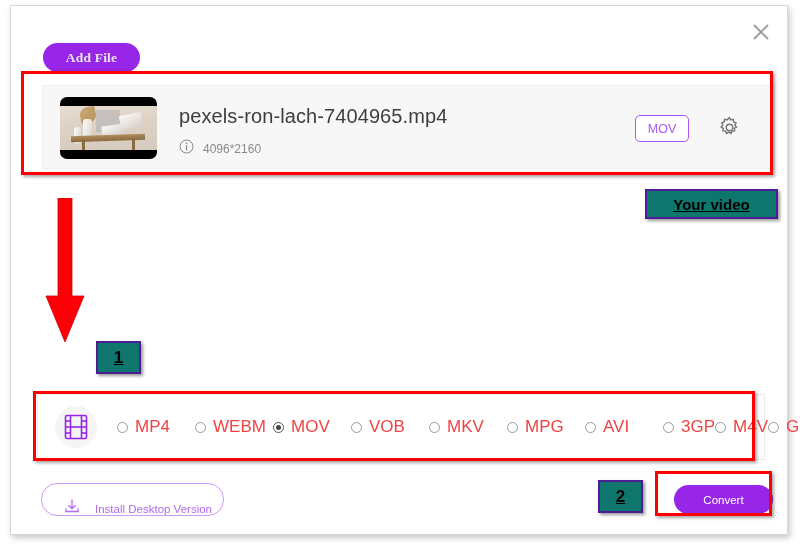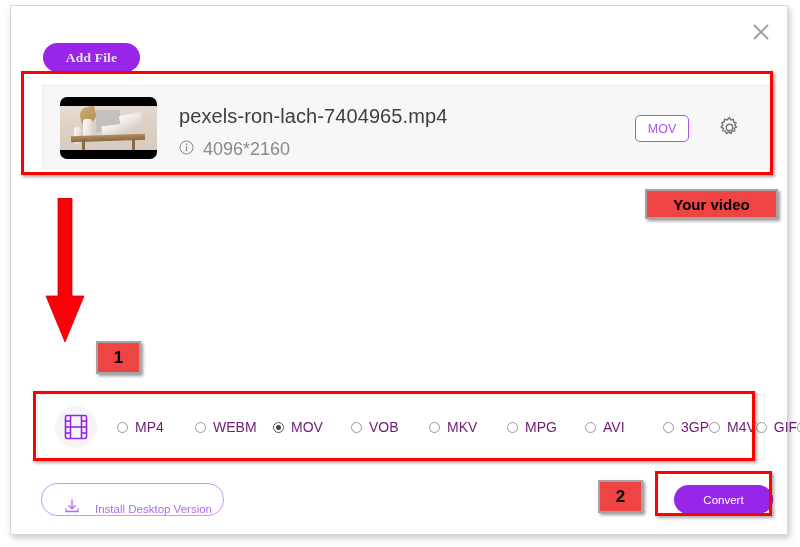--- a/index.html
+++ b/index.html
@@ -148,21 +148,21 @@
     letter-spacing: .1px;
   }
   #file-info-row {
     margin-top: 11px;
     display: flex;
     align-items: center;
     gap: 9px;
   }
   #info-icon { display: block; }
   #file-res {
-    font-size: 18px;
+    font-size: 12px;
     color: #8a8a8a;
   }
 
   #format-badge {
     position: absolute;
     right: 85px;
     top: 29px;
     width: 52px;
     height: 25px;
     border: 1px solid #a855f7;
@@ -233,22 +233,22 @@
   .fmt-opt.selected .radio { border-color: #555; }
   .fmt-opt.selected .radio::after {
     content: "";
     position: absolute;
     left: 2px; top: 2px;
     width: 5px; height: 5px;
     border-radius: 50%;
     background: #444;
   }
   .fmt-label {
-    font-size: 14px;
-    color: #701a75;
+    font-size: 17px;
+    color: #ef4444;
     white-space: nowrap;
   }
 
   
   #install-btn {
     position: absolute;
     left: 30px;
     top: 477px;
     width: 181px;
     height: 31px;
@@ -286,29 +286,30 @@
     box-sizing: border-box;
     pointer-events: none;
     box-shadow: 2px 2px 3px rgba(0,0,0,.35);
   }
   #anno-file-rect  { left: 21px;  top: 71px;  width: 752px; height: 104px; }
   #anno-fmt-rect   { left: 33px;  top: 391px; width: 722px; height: 70px;  }
   #anno-conv-rect  { left: 655px; top: 471px; width: 117px; height: 45px;  }
 
   .callout {
     position: absolute;
-    background: #ef4444;
-    border: 2px solid #a3a3a3;
+    background: #0f766e;
+    border: 2px solid #4c1d95;
     box-sizing: border-box;
     display: flex;
     align-items: center;
     justify-content: center;
     font-weight: bold;
     color: #000;
     box-shadow: 2px 2px 3px rgba(0,0,0,.4);
+    text-decoration: underline;
   }
   #callout-your-video {
     left: 645px; top: 189px; width: 133px; height: 30px;
     font-size: 15px;
   }
   #callout-one {
     left: 96px; top: 341px; width: 45px; height: 33px;
     font-size: 17px;
   }
   #callout-two {

